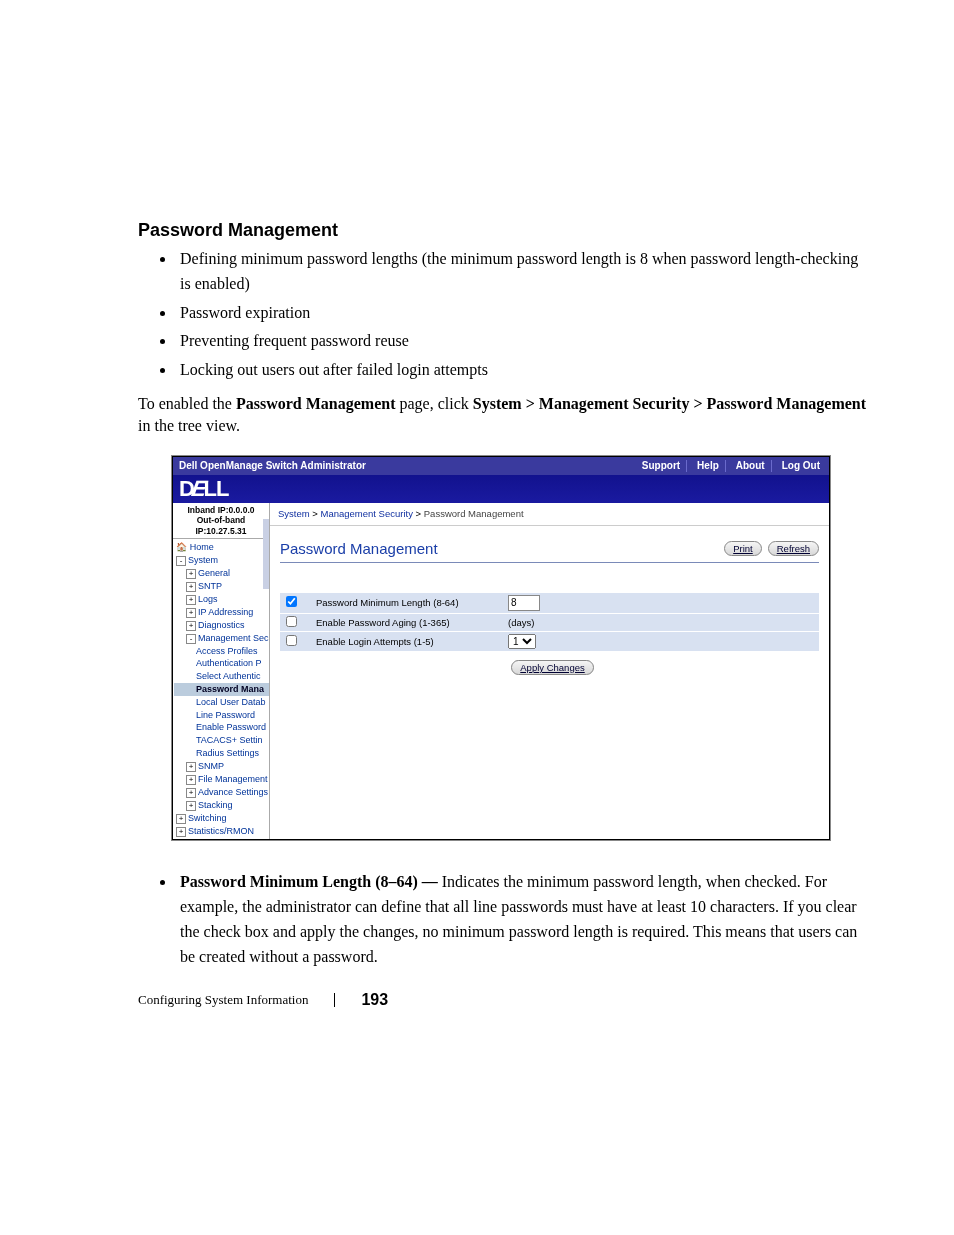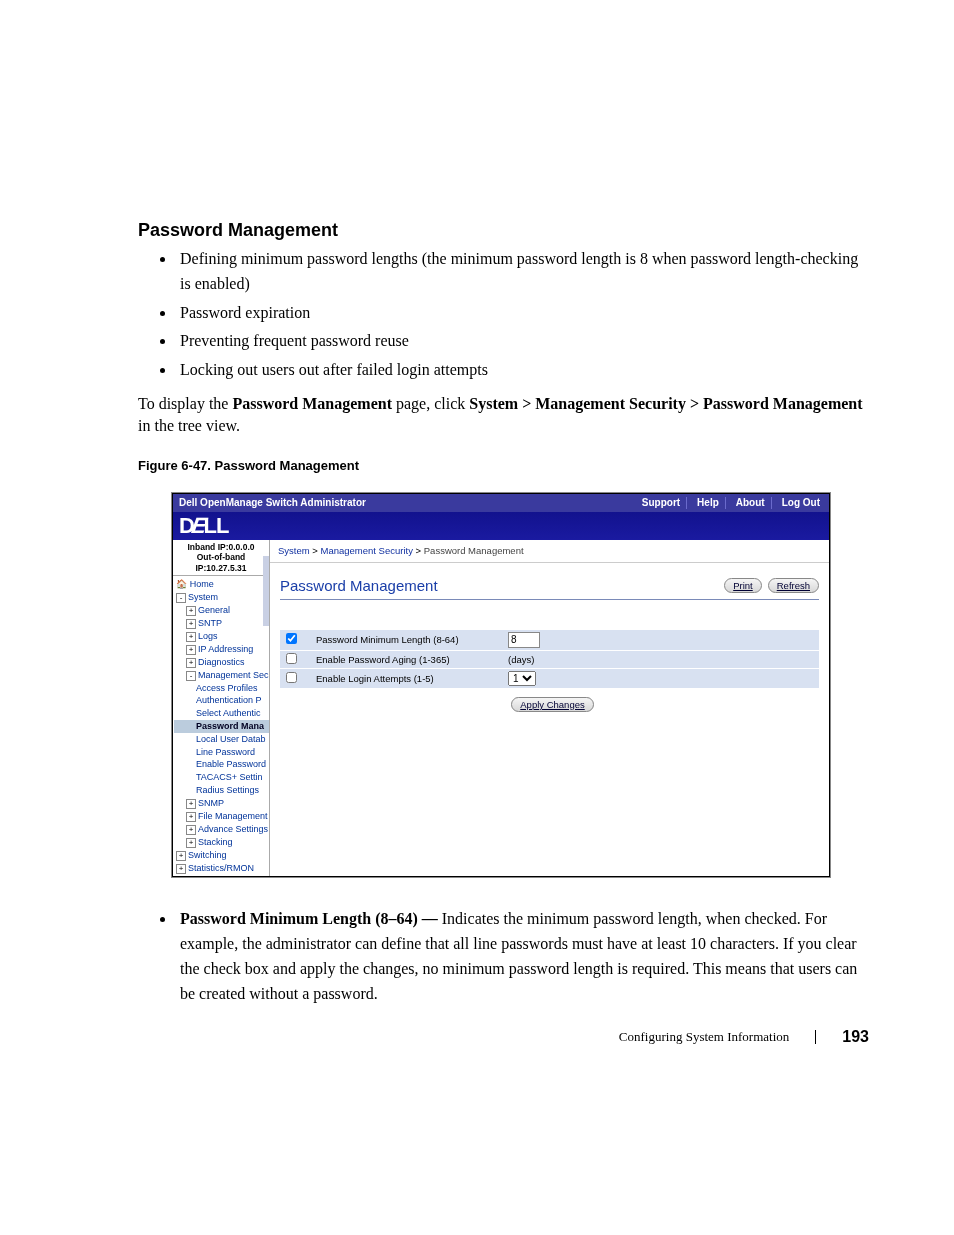--- a/index.html
+++ b/index.html
@@ -225,21 +225,20 @@
   }
   .apply-row {
     text-align: center;
     padding: 10px 0;
   }
 
   
   .page-foot {
     margin-top: 22px;
     display: flex;
-    justify-content: flex-end;
     align-items: center;
     font-size: 13px;
     gap: 26px;
   }
   .page-foot .vline {
     border-left: 1px solid #000;
     height: 14px;
   }
   .page-foot .pnum {
     font-family: Arial, sans-serif;
@@ -252,24 +251,23 @@
 
 <div class="page">
   <h2 class="section">Password Management</h2>
   <ul class="bullets">
     <li>Defining minimum password lengths (the minimum password length is 8 when password length-checking is enabled)</li>
     <li>Password expiration</li>
     <li>Preventing frequent password reuse</li>
     <li>Locking out users out after failed login attempts</li>
   </ul>
   <p class="body">
-    <span>To display the </span><span class="bold">Password Management</span><span> page, click </span><span class="bold">System &gt; Management Security &gt; Password Management</span><span> in the tree view.</span>
+    <span>To enabled the </span><span class="bold">Password Management</span><span> page, click </span><span class="bold">System &gt; Management Security &gt; Password Management</span><span> in the tree view.</span>
   </p>
 
-  <div class="fig-caption">Figure 6-47.    Password Management</div>
 
   <div class="fig-wrap">
     <div class="titlebar">
       <span>Dell OpenManage Switch Administrator</span>
       <span class="spacer"></span>
       <a href="#">Support</a>
       <span class="sep"></span>
       <a href="#">Help</a>
       <span class="sep"></span>
       <a href="#">About</a>

